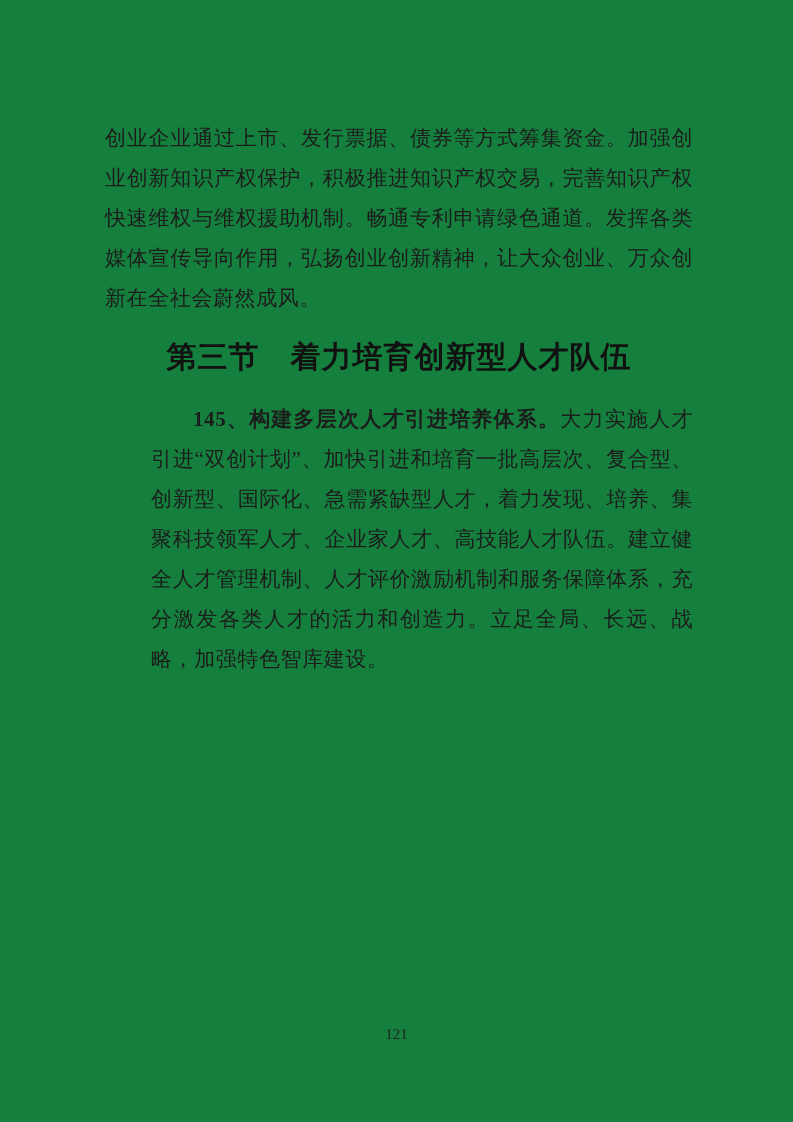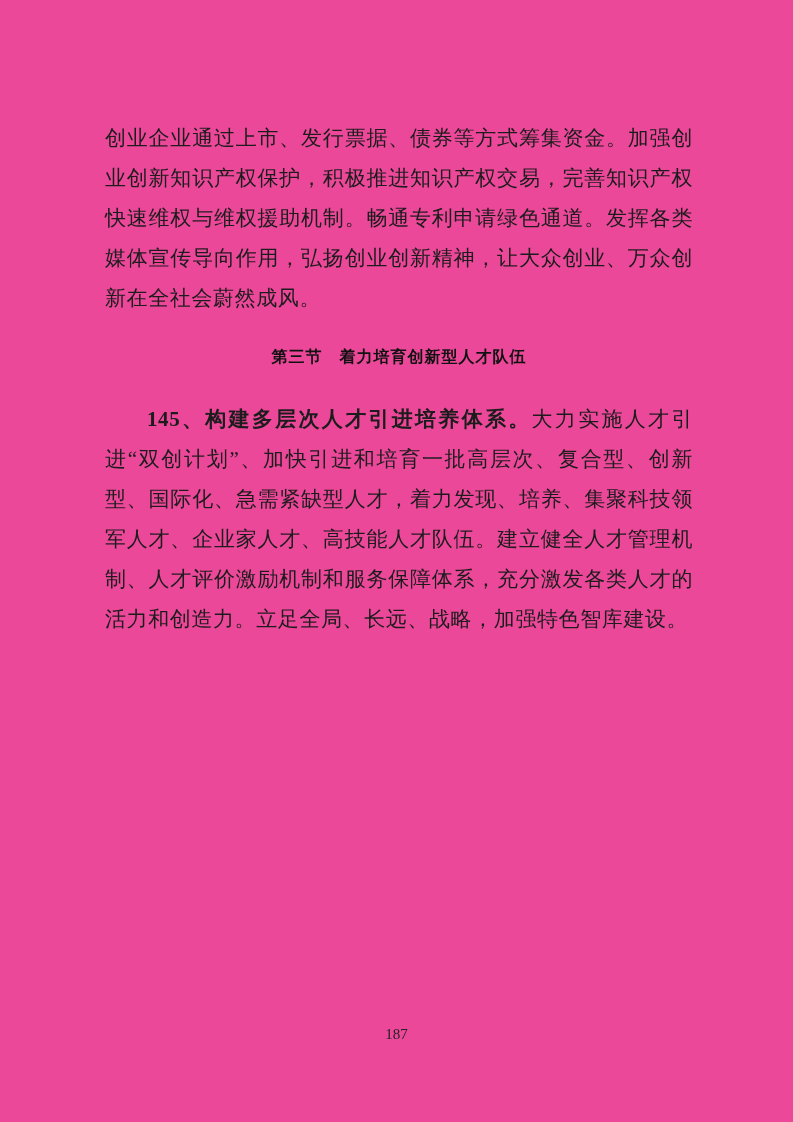--- a/index.html
+++ b/index.html
@@ -4,21 +4,21 @@
 <style>
   html, body {
     margin: 0;
     padding: 0;
     background: #ffffff;
   }
   .page {
     position: relative;
     width: 793px;
     height: 1122px;
-    background: #ec4899;
+    background: #15803d;
     overflow: hidden;
     font-family: "Liberation Serif", "DejaVu Serif", serif;
     color: #1c1c1c;
   }
   .content {
     position: absolute;
     left: 105px;
     top: 118px;
     width: 588px;
   }
@@ -26,27 +26,28 @@
     margin: 0;
     font-size: 21px;
     line-height: 40px;
     letter-spacing: 0.6px;
     text-align: justify;
     text-justify: inter-character;
     font-weight: 400;
   }
   p.body-para.indent {
     text-indent: 2em;
+    margin-left: 46px;
   }
   p.body-para b.lead {
     font-weight: 700;
   }
   h2.section-heading {
     margin: 19px 0 22px 0;
-    font-size: 16px;
+    font-size: 30px;
     line-height: 40px;
     letter-spacing: 1px;
     text-align: center;
     font-weight: 700;
     color: #111111;
   }
   .page-number {
     position: absolute;
     left: 0;
     right: 0;
@@ -65,14 +66,14 @@
 
     <p class="body-para">创业企业通过上市、发行票据、债券等方式筹集资金。加强创业创新知识产权保护，积极推进知识产权交易，完善知识产权快速维权与维权援助机制。畅通专利申请绿色通道。发挥各类媒体宣传导向作用，弘扬创业创新精神，让大众创业、万众创新在全社会蔚然成风。</p>
 
     <h2 class="section-heading">第三节　着力培育创新型人才队伍</h2>
 
     <p class="body-para indent"><b class="lead">145、构建多层次人才引进培养体系。</b><span>大力实施人才引进“双创计划”、加快引进和培育一批高层次、复合型、创新型、国际化、急需紧缺型人才，着力发现、培养、集聚科技领军人才、企业家人才、高技能人才队伍。建立健全人才管理机制、人才评价激励机制和服务保障体系，充分激发各类人才的活力和创造力。立足全局、长远、战略，加强特色智库建设。</span></p>
 
 
   </div>
 
-  <div class="page-number">187</div>
+  <div class="page-number">121</div>
 </div>
 
 </body></html>

